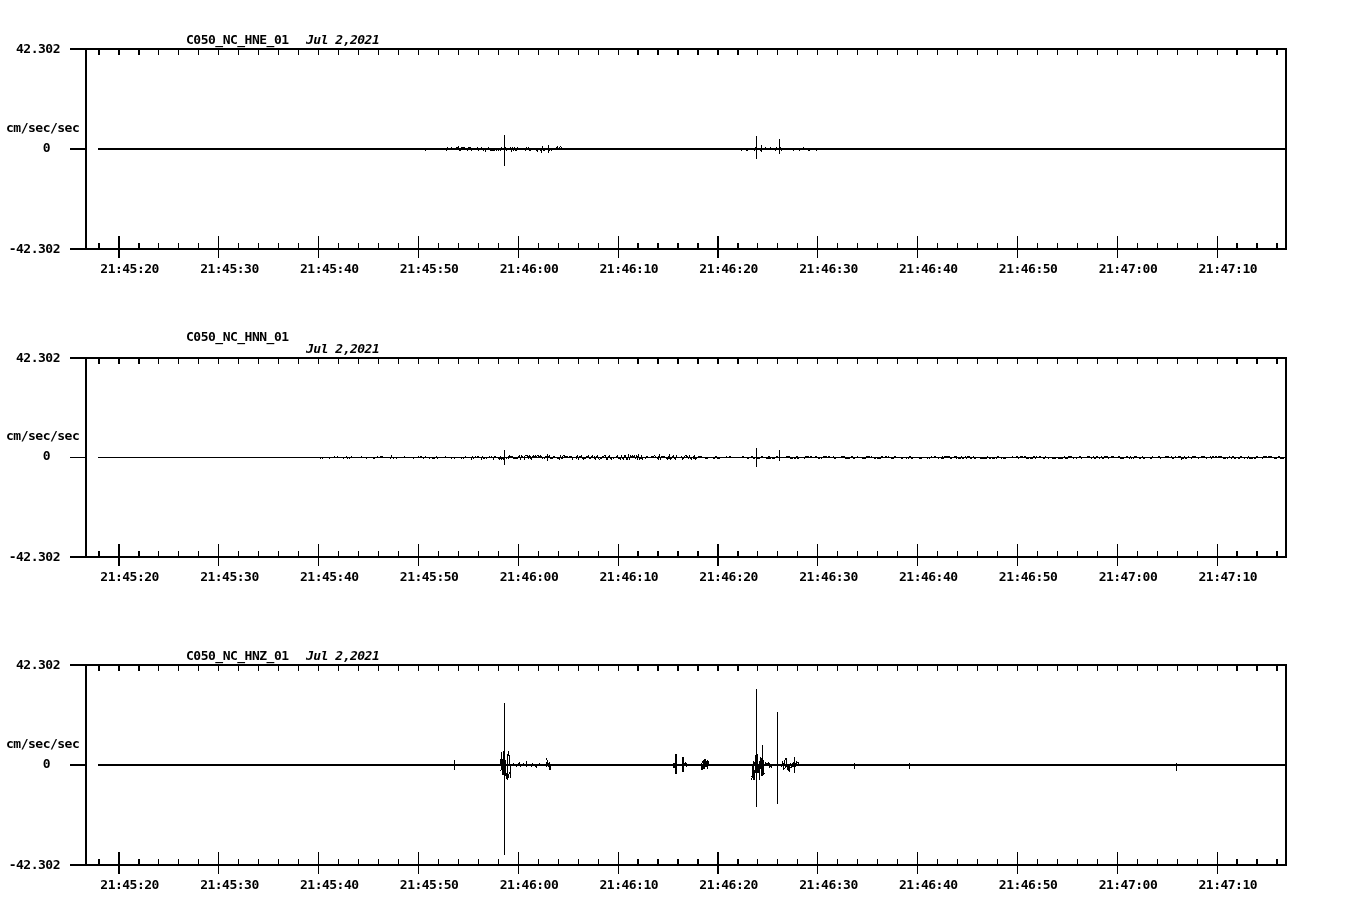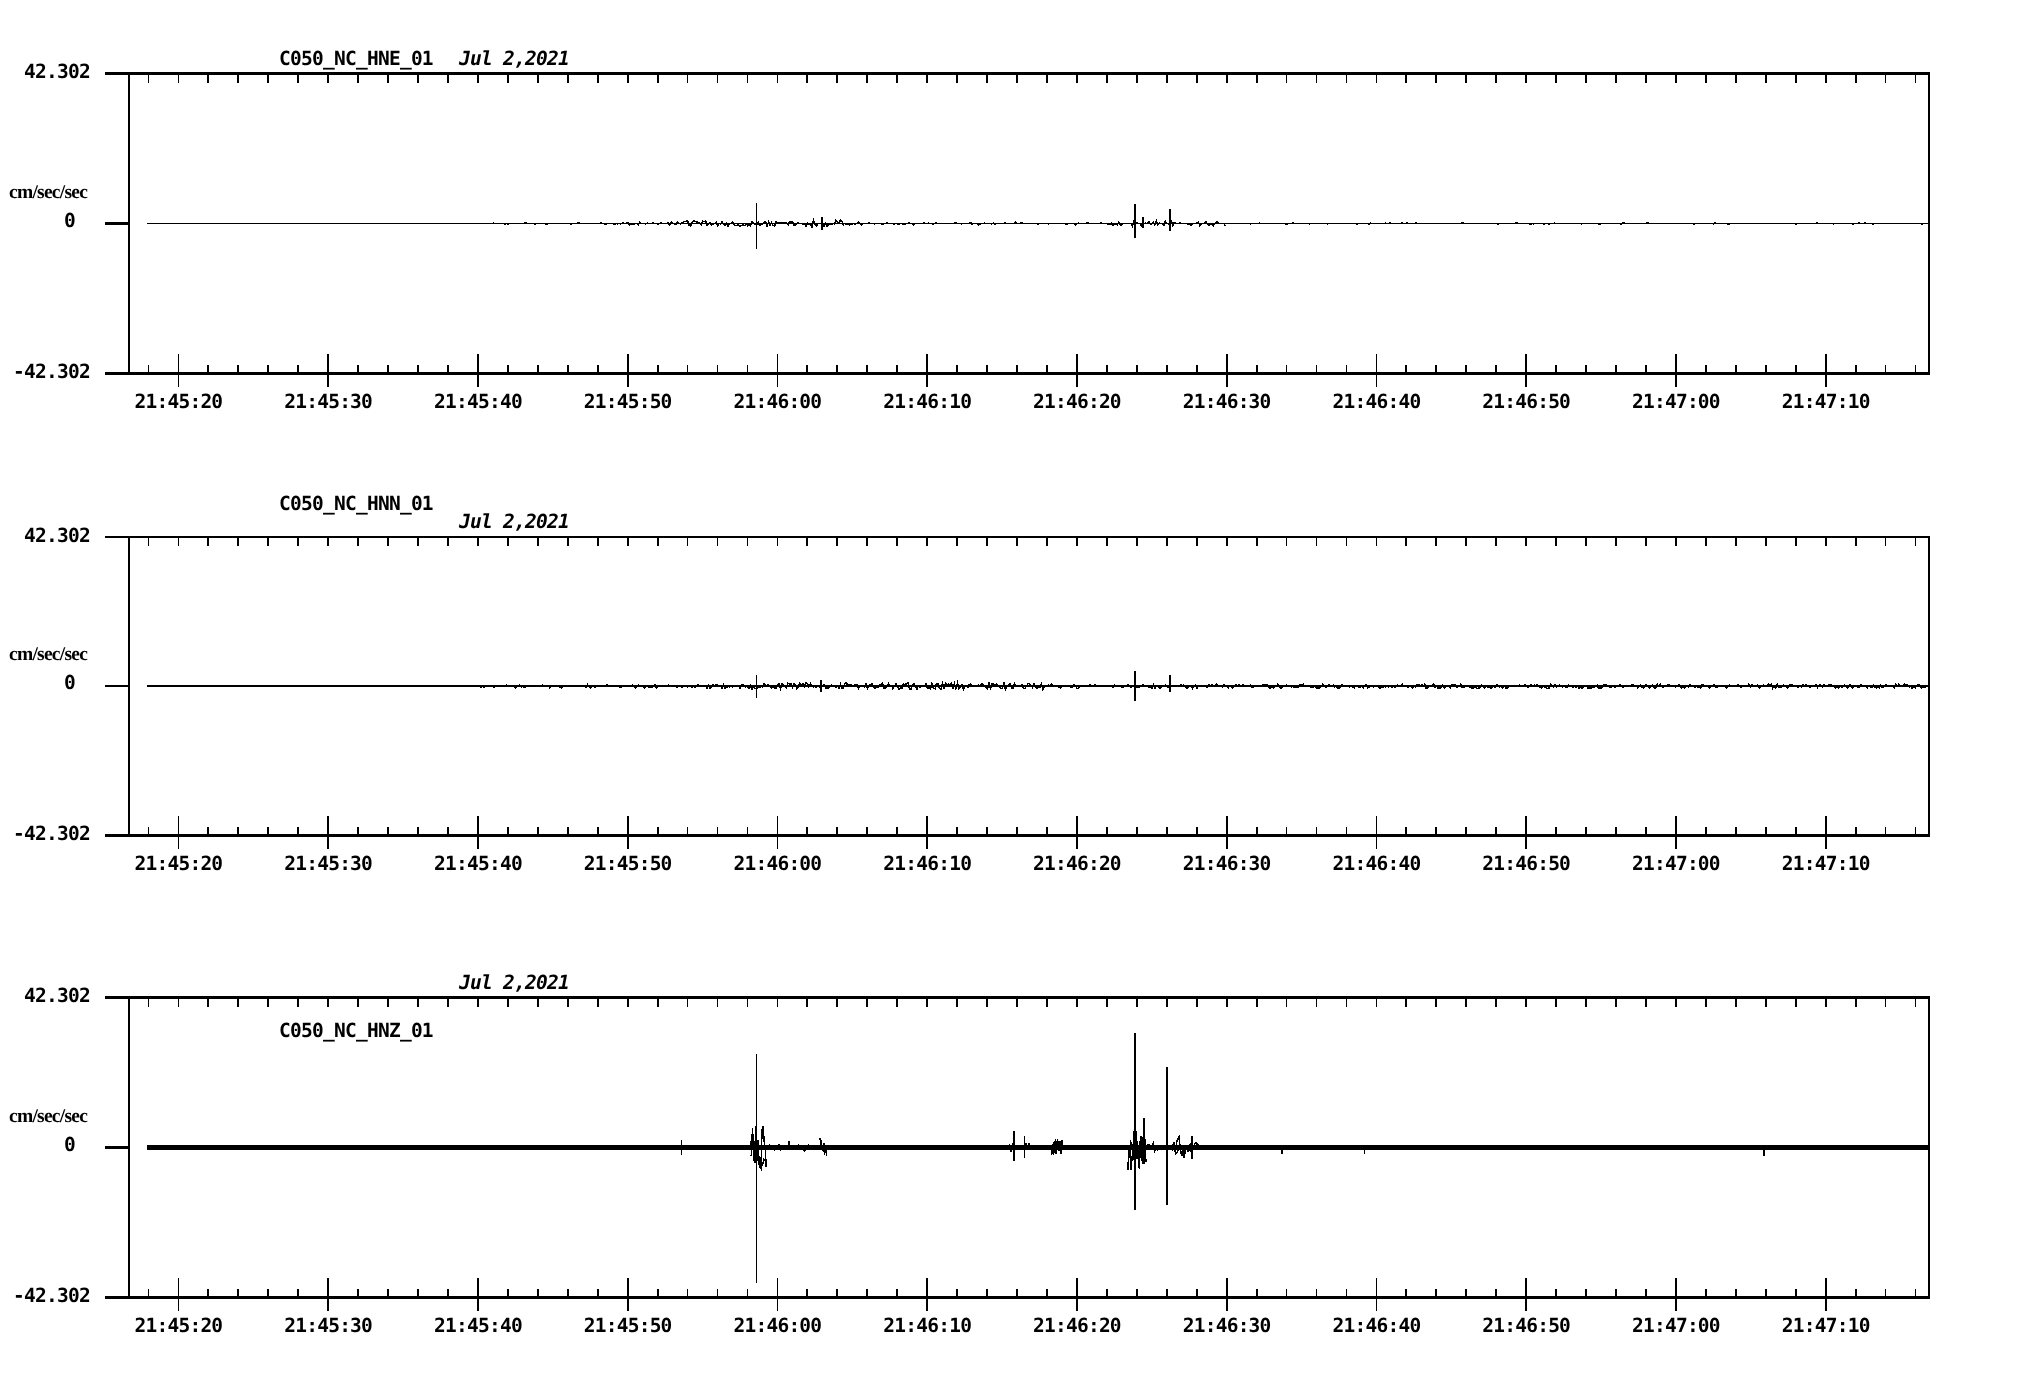--- a/index.html
+++ b/index.html
@@ -6,24 +6,24 @@
   body{
     width:1358px;height:924px;position:relative;overflow:hidden;
     font-family:"DejaVu Sans Mono",monospace;
     font-weight:bold;font-size:13px;letter-spacing:-0.5px;color:#000;
   }
   .figure{position:absolute;inset:0;}
   svg.plot{position:absolute;left:0;top:0;}
   .lbl{position:absolute;white-space:pre;line-height:14px;}
   .ylab{left:0;width:60px;text-align:right;}
   .ylab0{left:0;width:50px;text-align:right;}
-  .unit{left:6px;width:90px;text-align:left;font-family:Liberation Serif, serif;}
+  .unit{left:6px;width:90px;text-align:left;}
   .station{left:186px;}
   .date{left:306px;font-style:italic;}
-  .xtick{position:absolute;width:80px;text-align:center;line-height:14px;}
+  .xtick{position:absolute;width:80px;text-align:right;line-height:14px;}
 </style>
 </head>
 <body>
 
 <div class="figure">
 
   <svg class="plot" id="plot-svg" width="1358" height="924" shape-rendering="crispEdges">
       <rect x="86" y="49" width="1200" height="200" fill="none" stroke="#000000" stroke-width="1.4"></rect>
       <line x1="70" y1="49" x2="86" y2="49" stroke="#000000" stroke-width="1.4"></line>
       <line x1="70" y1="149" x2="86" y2="149" stroke="#000000" stroke-width="1.4"></line>
@@ -495,21 +495,21 @@
   <span class="lbl ylab0" style="top:141px;">0</span>
   <span class="lbl ylab" style="top:242px;">-42.302</span>
 
   <span class="lbl station" style="top:330px;">C050_NC_HNN_01</span>
   <span class="lbl date" style="top:342px;">Jul 2,2021</span>
   <span class="lbl ylab" style="top:351px;">42.302</span>
   <span class="lbl unit" style="top:429px;">cm/sec/sec</span>
   <span class="lbl ylab0" style="top:449px;">0</span>
   <span class="lbl ylab" style="top:550px;">-42.302</span>
 
-  <span class="lbl station" style="top:649px;margin-top:32px;">C050_NC_HNZ_01</span>
+  <span class="lbl station" style="top:649px;">C050_NC_HNZ_01</span>
   <span class="lbl date" style="top:649px;">Jul 2,2021</span>
   <span class="lbl ylab" style="top:658px;">42.302</span>
   <span class="lbl unit" style="top:737px;">cm/sec/sec</span>
   <span class="lbl ylab0" style="top:757px;">0</span>
   <span class="lbl ylab" style="top:858px;">-42.302</span>
 
   <div id="xticks">
       <span class="xtick" style="left: 78.9451px; top: 262px;">21:45:20</span>
       <span class="xtick" style="left: 178.779px; top: 262px;">21:45:30</span>
       <span class="xtick" style="left: 278.612px; top: 262px;">21:45:40</span>

